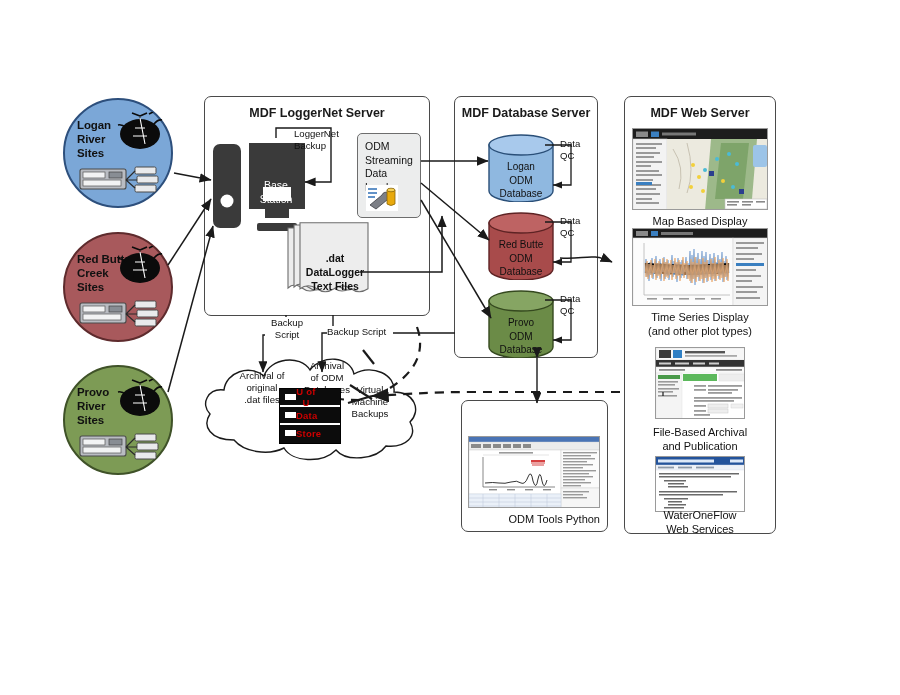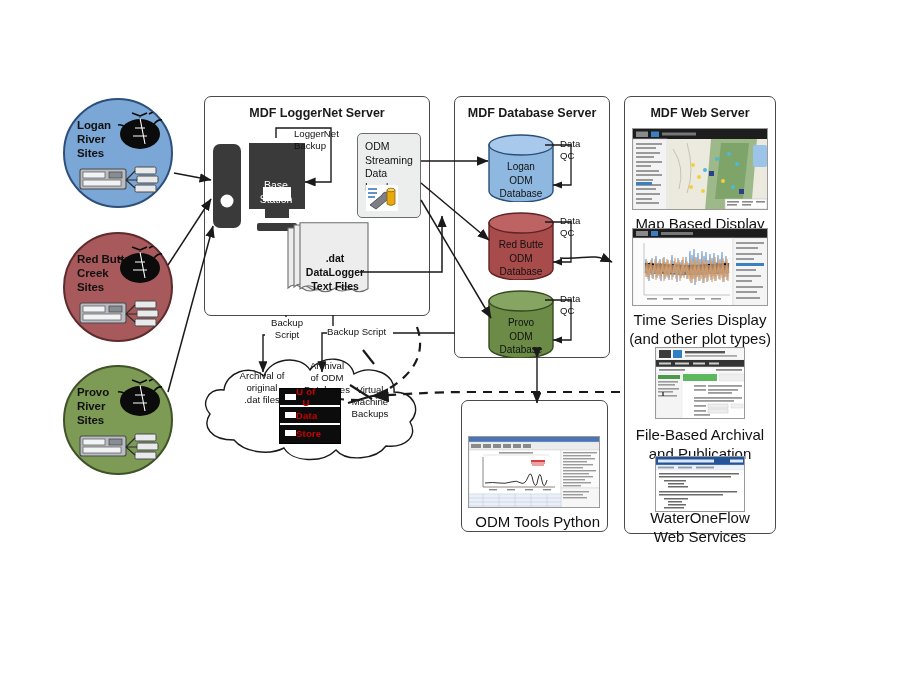--- a/index.html
+++ b/index.html
@@ -42,21 +42,21 @@
   .dat-label{position:absolute;left:0;right:0;top:36px;text-align:center;
      font-size:10.5px;color:#111;line-height:1.32;}
 
   
   .db{z-index:4;}
   .db-label{position:absolute;left:0;right:0;top:26px;text-align:center;
      font-size:10px;color:#101010;line-height:1.35;}
 
   
   .thumb{border:1px solid #9a9a9a;background:#fdfdfd;overflow:hidden;z-index:4;}
-  .cap{position:absolute;text-align:center;font-size:15px;color:#111;line-height:1.28;
+  .cap{position:absolute;text-align:center;font-size:11px;color:#111;line-height:1.28;
      z-index:4;}
 
   
   .odmtools-head{position:absolute;left:10px;top:8px;right:8px;font-size:10.2px;
      color:#111;line-height:1.33;}
 
   
   #cloud{z-index:3;}
   .cloud-txt{position:absolute;text-align:center;font-size:9.6px;color:#111;
      line-height:1.24;z-index:4;}
@@ -244,21 +244,21 @@
       <rect x="0" y="0" width="32" height="26" fill="#ffffff"></rect>
       <path d="M2 4 h9 M2 8 h9 M2 12 h7" stroke="#2f6fb5" stroke-width="1.5"></path>
       <path d="M4 20 L16 10 a4 4 0 1 1 5 5 L10 24 z" fill="#7c7f86" stroke="#3b3d42" stroke-width=".8"></path>
       <path d="M21 5 h8 v14 q-4 3 -8 0 z" fill="#e8a90c" stroke="#8a6406" stroke-width=".8"></path>
       <ellipse cx="25" cy="5" rx="4" ry="1.8" fill="#f6d257" stroke="#8a6406" stroke-width=".8"></ellipse>
     </svg>
   </div>
 
   <div class="wlabel nb" style="left:294px;top:128px;width:58px;">LoggerNet<br>Backup</div>
 
-  <div class="abs panel" style="left:454px;top:96px;width:156px;height:262px;padding-left:23px;">
+  <div class="abs panel" style="left:454px;top:96px;width:144px;height:262px;padding-left:23px;">
     <div class="panel-title">MDF Database Server</div>
   </div>
 
   <div class="abs db" style="left:488px;top:134px;width:66px;height:68px;">
     <svg viewBox="0 0 66 68" style="width:66px;height:68px;">
       <path d="M1 11 v46 a32 11 0 0 0 64 0 v-46 z" fill="#8FB8E0" stroke="#2a4f78" stroke-width="1.4"></path>
       <ellipse cx="33" cy="11" rx="32" ry="10" fill="#A8C9EC" stroke="#2a4f78" stroke-width="1.4"></ellipse>
     </svg>
     <div class="db-label">Logan<br>ODM<br>Database</div>
   </div>

